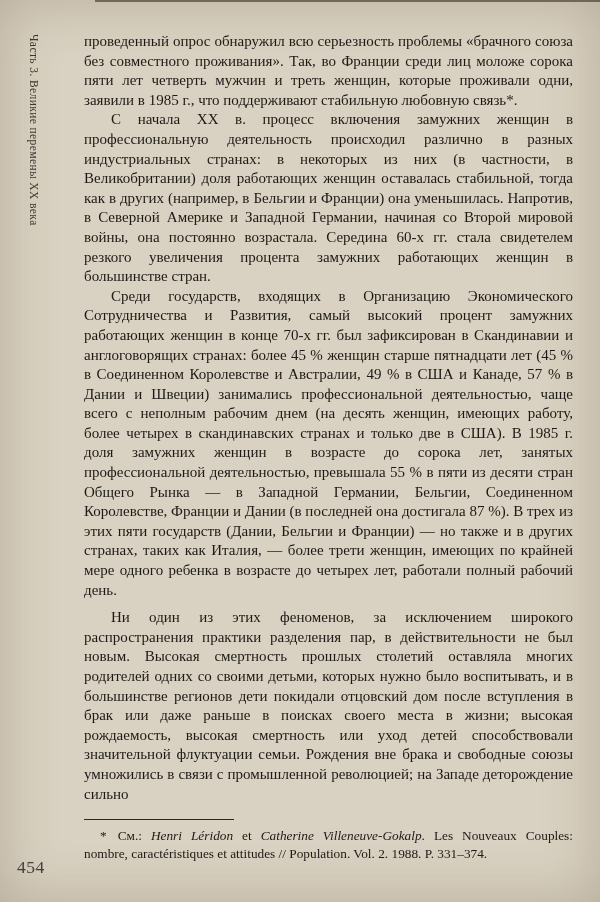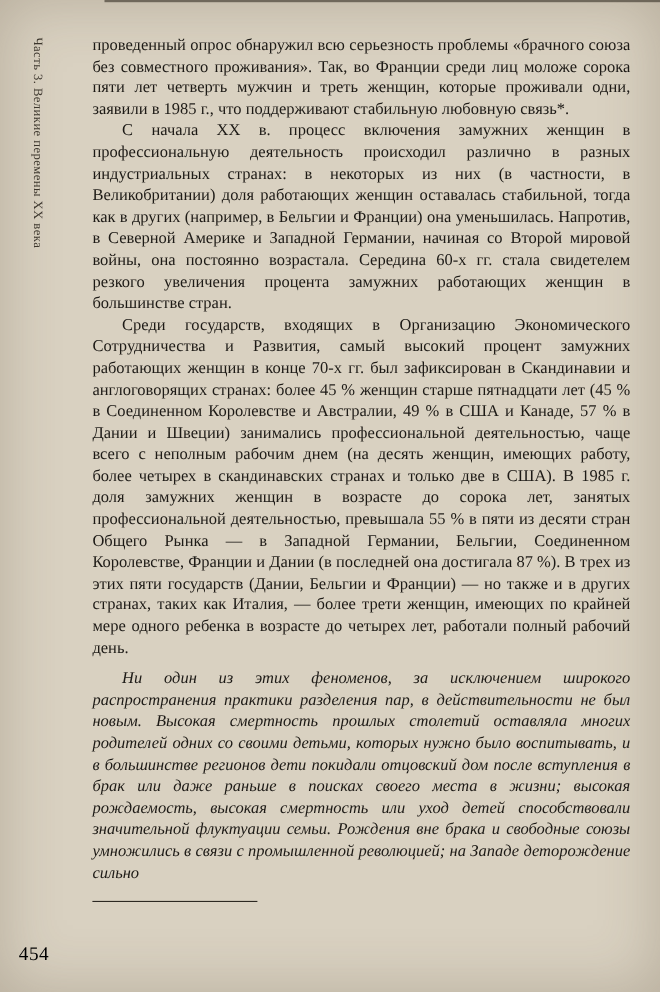--- a/index.html
+++ b/index.html
@@ -47,21 +47,20 @@
     text-justify: inter-word;
   }
   .body-text p {
     margin: 0;
   }
   .body-text p.indent {
     text-indent: 27px;
   }
   .body-text p.gap-above {
     margin-top: 8px;
-    font-style: italic;
   }
   .footnote-divider {
     width: 150px;
     height: 0;
     border-top: 1px solid #2c2822;
     margin: 15px 0 7px 0;
   }
   .footnote {
     font-size: 13.3px;
     line-height: 17.8px;
@@ -72,37 +71,40 @@
   }
   .fn-marker {
     margin-right: 11px;
   }
   .page-number {
     position: absolute;
     left: 17px;
     bottom: 24px;
     font-size: 17.5px;
     letter-spacing: 0.5px;
-    color: #000000;
+    color: #404040;
   }
 </style>
 </head>
 <body>
 
 <div class="book-page">
 
   <div class="scan-edge-top"></div>
 
   <div class="part-title-vertical">Часть 3. Великие перемены XX века</div>
 
   <div class="body-text">
     <p>проведенный опрос обнаружил всю серьезность проблемы «брачного союза без совместного проживания». Так, во Франции среди лиц моложе сорока пяти лет четверть мужчин и треть женщин, которые проживали одни, заявили в 1985 г., что поддерживают стабильную любовную связь*.</p>
     <p class="indent">С начала XX в. процесс включения замужних женщин в профессиональную деятельность происходил различно в разных индустриальных странах: в некоторых из них (в частности, в Великобритании) доля работающих женщин оставалась стабильной, тогда как в других (например, в Бельгии и Франции) она уменьшилась. Напротив, в Северной Америке и Западной Германии, начиная со Второй мировой войны, она постоянно возрастала. Середина 60-х гг. стала свидетелем резкого увеличения процента замужних работающих женщин в большинстве стран.</p>
     <p class="indent">Среди государств, входящих в Организацию Экономического Сотрудничества и Развития, самый высокий процент замужних работающих женщин в конце 70-х гг. был зафиксирован в Скандинавии и англоговорящих странах: более 45 % женщин старше пятнадцати лет (45 % в Соединенном Королевстве и Австралии, 49 % в США и Канаде, 57 % в Дании и Швеции) занимались профессиональной деятельностью, чаще всего с неполным рабочим днем (на десять женщин, имеющих работу, более четырех в скандинавских странах и только две в США). В 1985 г. доля замужних женщин в возрасте до сорока лет, занятых профессиональной деятельностью, превышала 55 % в пяти из десяти стран Общего Рынка — в Западной Германии, Бельгии, Соединенном Королевстве, Франции и Дании (в последней она достигала 87 %). В трех из этих пяти государств (Дании, Бельгии и Франции) — но также и в других странах, таких как Италия, — более трети женщин, имеющих по крайней мере одного ребенка в возрасте до четырех лет, работали полный рабочий день.</p>
     <p class="indent gap-above">Ни один из этих феноменов, за исключением широкого распространения практики разделения пар, в действительности не был новым. Высокая смертность прошлых столетий оставляла многих родителей одних со своими детьми, которых нужно было воспитывать, и в большинстве регионов дети покидали отцовский дом после вступления в брак или даже раньше в поисках своего места в жизни; высокая рождаемость, высокая смертность или уход детей способствовали значительной флуктуации семьи. Рождения вне брака и свободные союзы умножились в связи с промышленной революцией; на Западе деторождение сильно</p>
 
     <div class="footnote-divider"></div>
 
+    <div class="footnote">
+      <div class="fn-first"><span class="fn-marker">*</span><span>См.: </span><em>Henri Léridon</em><span> et </span><em>Catherine Villeneuve-Gokalp</em><span>. Les Nouveaux Couples: nombre, caractéristiques et attitudes // Population. Vol. 2. 1988. P. 331–374.</span></div>
+    </div>
   </div>
 
   <div class="page-number">454</div>
 
 </div>
 
 </body></html>

